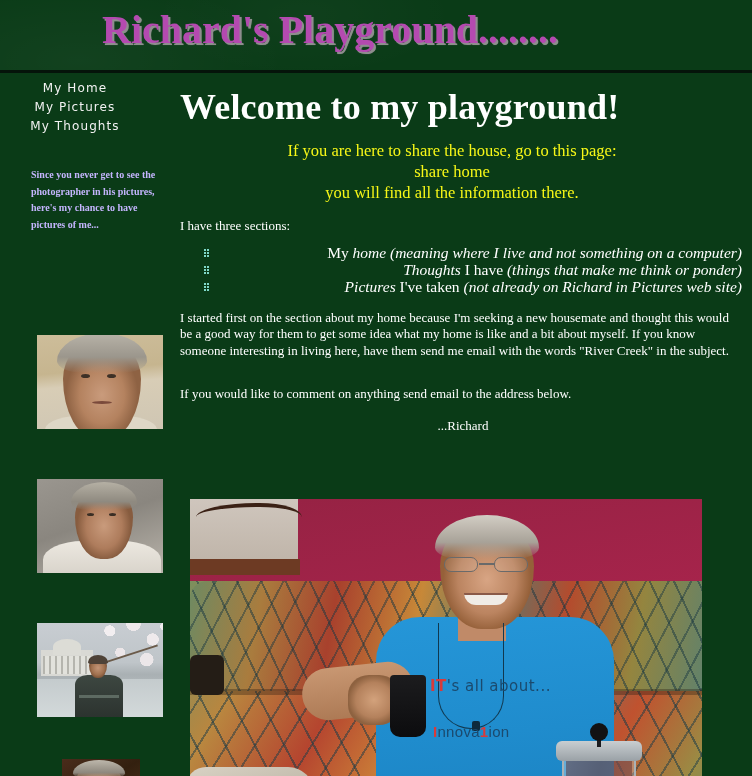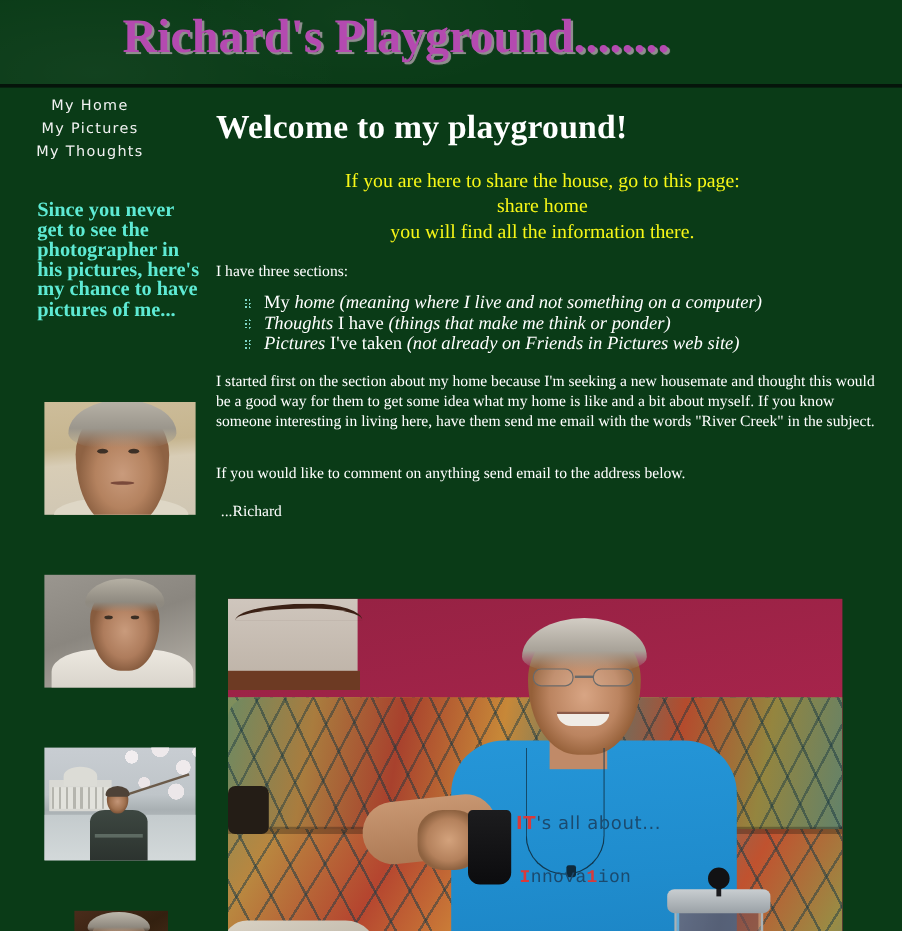--- a/index.html
+++ b/index.html
@@ -71,24 +71,24 @@
     letter-spacing: 1.1px;
     color: #f2f2f2;
     text-decoration: none;
     line-height: 19px;
     cursor: pointer;
   }
   #sidebar-blurb {
     margin: 31px 0 0 0;
     padding: 0 8px 0 31px;
     font-family: "Liberation Serif", serif;
-    font-size: 17px;
+    font-size: 10px;
     font-weight: bold;
     line-height: 16.5px;
-    color: #5eead4;
+    color: #c4b5fd;
   }
   .thumb {
     position: absolute;
     left: 37px;
     overflow: hidden;
   }
   
   #thumb-1 {
     top: 264px; width: 126px; height: 94px;
     background: linear-gradient(175deg, #cdbd9a 0%, #c6b58f 38%, #d8cdb6 52%, #cfc6b3 100%);
@@ -219,21 +219,21 @@
   
   #main {
     position: absolute;
     left: 175px; top: 0;
     width: 577px;
     padding: 0 10px 0 5px;
   }
   #welcome-heading {
     margin: 20px 0 0 0;
     font-family: "Liberation Serif", serif;
-    font-size: 28px;
+    font-size: 36px;
     font-weight: bold;
     color: #ffffff;
     line-height: 32px;
     letter-spacing: 0.2px;
   }
   #share-block {
     margin: 17px 0 0 0;
     text-align: center;
     font-family: "Liberation Serif", serif;
     font-size: 16.5px;
@@ -250,20 +250,21 @@
     margin: 15px 0 0 0;
     font-family: "Liberation Serif", serif;
     font-size: 13px;
     line-height: 16.5px;
     color: #ffffff;
   }
   #sections-list {
     list-style: none;
     margin: 9px 0 0 0;
     padding: 0 0 0 24px;
+    text-align: right;
   }
   #sections-list li {
     position: relative;
     font-family: "Liberation Serif", serif;
     font-size: 15.5px;
     line-height: 17px;
     color: #ffffff;
     padding-left: 16px;
   }
   #sections-list li .bullet {
@@ -276,21 +277,21 @@
       radial-gradient(circle 0.8px at 1px 4px, #7fd8c8 0 100%, rgba(0,0,0,0) 100%),
       radial-gradient(circle 0.8px at 4px 4px, #7fd8c8 0 100%, rgba(0,0,0,0) 100%),
       radial-gradient(circle 0.8px at 1px 7px, #7fd8c8 0 100%, rgba(0,0,0,0) 100%),
       radial-gradient(circle 0.8px at 4px 7px, #7fd8c8 0 100%, rgba(0,0,0,0) 100%);
     background-repeat: no-repeat;
   }
   .li-link { font-style: italic; color: #ffffff; text-decoration: none; cursor: pointer; }
   .li-note { font-style: italic; }
   #para-started { margin-top: 15px; }
   #para-comment { margin-top: 27px; }
-  #signature { margin-top: 15px; padding-left: 4px; }
+  #signature { margin-top: 15px; padding-left: 4px; text-align: center; }
 
   
   #main-photo {
     position: absolute;
     left: 190px; top: 428px;
     width: 512px; height: 348px;
     overflow: hidden;
     background: #7e1f3c;
   }
   #main-photo .wall {
@@ -389,21 +390,21 @@
   #main-photo .shirt-text {
     position: absolute; left: 240px; top: 178px; width: 190px;
     font-family: "DejaVu Sans", sans-serif;
     font-size: 15px;
     color: #1b4a6e;
     letter-spacing: 0.5px;
   }
   #main-photo .shirt-text .red { color: #d93a3a; font-weight: bold; }
   #main-photo .shirt-line2 {
     position: absolute; left: 243px; top: 224px; width: 190px;
-    font-family: Liberation Mono, monospace;
+    font-family: Liberation Sans, sans-serif;
     font-size: 15px;
     color: #1b4a6e;
     letter-spacing: 0.3px;
   }
   #main-photo .shirt-line2 .red { color: #d93a3a; font-weight: bold; }
   #main-photo .cord {
     position: absolute; left: 248px; top: 124px; width: 66px; height: 106px;
     border: 1.5px solid #11384f; border-top: none; border-radius: 0 0 34px 34px;
   }
   #main-photo .cord-tip {
@@ -518,21 +519,21 @@
       <li>
         <span class="bullet"></span>
         <span>My </span><a class="li-link">home</a><span> </span><span class="li-note">(meaning where I live and not something on a computer)</span>
       </li>
       <li>
         <span class="bullet"></span>
         <span></span><a class="li-link">Thoughts</a><span> I have </span><span class="li-note">(things that make me think or ponder)</span>
       </li>
       <li>
         <span class="bullet"></span>
-        <span></span><a class="li-link">Pictures</a><span> I've taken </span><span class="li-note">(not already on Friends in Pictures web site)</span>
+        <span></span><a class="li-link">Pictures</a><span> I've taken </span><span class="li-note">(not already on Richard in Pictures web site)</span>
       </li>
     </ul>
 
     <p class="body-text" id="para-started">I started first on the section about my home because I'm seeking a new housemate and thought this would be a good way for them to get some idea what my home is like and a bit about myself. If you know someone interesting in living here, have them send me email with the words "River Creek" in the subject.</p>
     <p class="body-text" id="para-comment">If you would like to comment on anything send email to the address below.</p>
     <p class="body-text" id="signature">...Richard</p>
   </div>
 
   <div id="main-photo">
     <div class="wall"></div>

